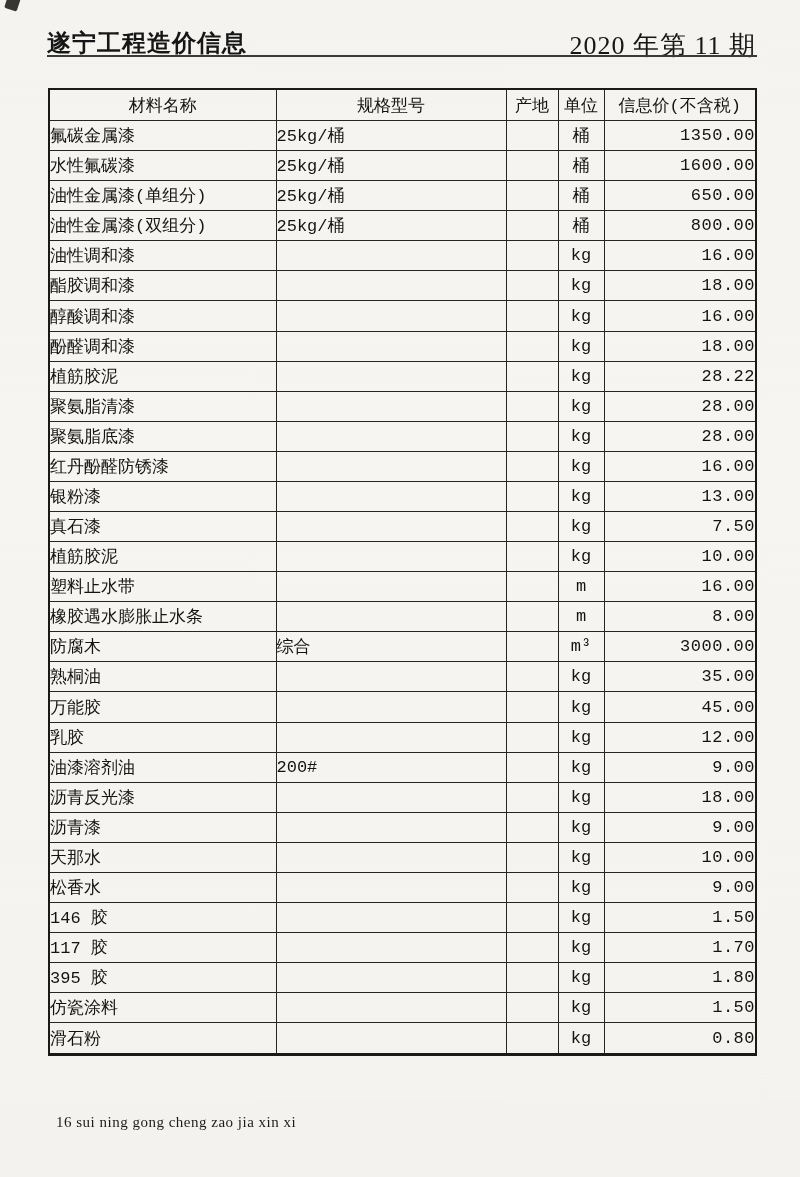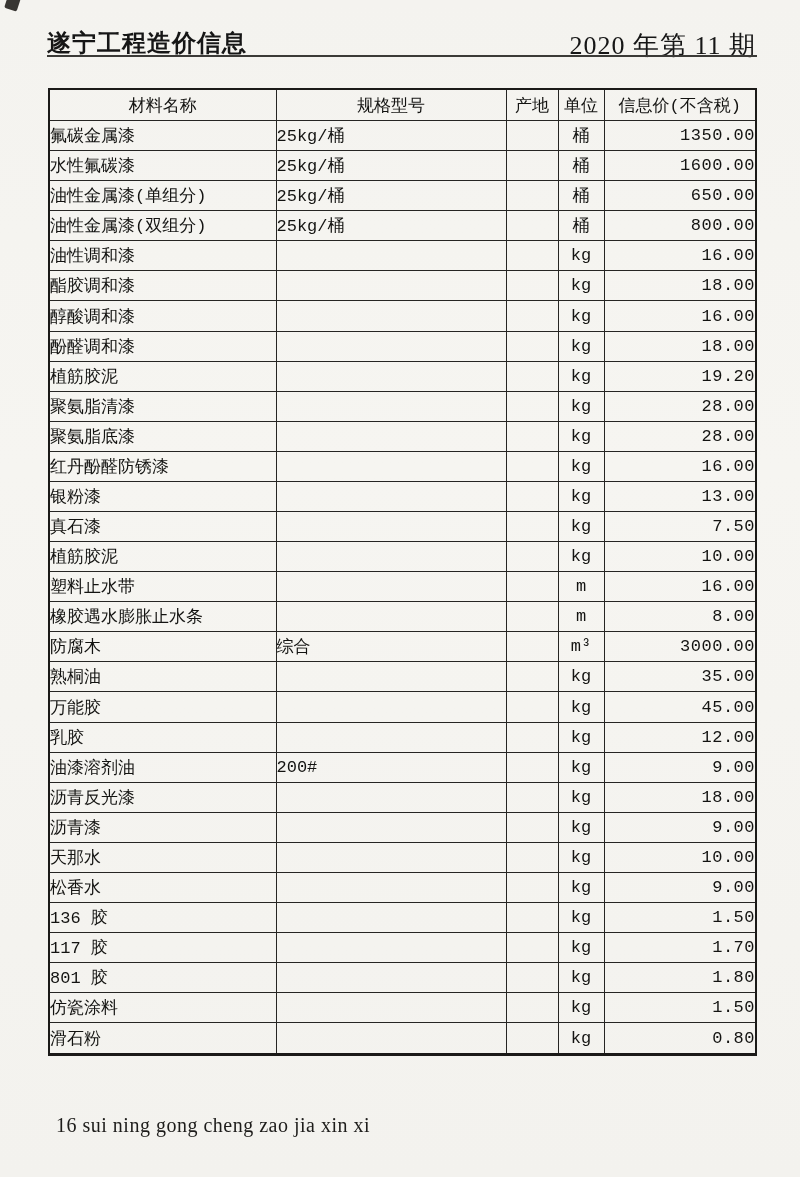--- a/index.html
+++ b/index.html
@@ -45,21 +45,21 @@
     color:#131311;
   }
   table.price th{height:30px;text-align:center;font-size:17px;}
   td.col-material-name{text-align:left;padding-left:8px;}
   td.col-spec{text-align:left;padding-left:8px;}
   td.col-origin{text-align:center;}
   td.col-unit{text-align:center;font-size:16px;}
   td.col-price{text-align:right;letter-spacing:.5px;}
   .footer{
     position:absolute;left:56px;top:1114px;
-    font-size:20px;letter-spacing:.5px;color:#1d1c1a;
+    font-size:15px;letter-spacing:.5px;color:#1d1c1a;
   }
 </style>
 </head>
 <body>
 
 <div class="page">
   <div class="corner-mark"></div>
 
   <div class="hdr-left">遂宁工程造价信息</div>
   <div class="hdr-right">2020 年第 11 期</div>
@@ -137,21 +137,21 @@
           <td class="col-spec"></td>
           <td class="col-origin"></td>
           <td class="col-unit">kg</td>
           <td class="col-price">18.00</td>
         </tr>
         <tr>
           <td class="col-material-name">植筋胶泥</td>
           <td class="col-spec"></td>
           <td class="col-origin"></td>
           <td class="col-unit">kg</td>
-          <td class="col-price">19.20</td>
+          <td class="col-price">28.22</td>
         </tr>
         <tr>
           <td class="col-material-name">聚氨脂清漆</td>
           <td class="col-spec"></td>
           <td class="col-origin"></td>
           <td class="col-unit">kg</td>
           <td class="col-price">28.00</td>
         </tr>
         <tr>
           <td class="col-material-name">聚氨脂底漆</td>
@@ -259,35 +259,35 @@
           <td class="col-price">10.00</td>
         </tr>
         <tr>
           <td class="col-material-name">松香水</td>
           <td class="col-spec"></td>
           <td class="col-origin"></td>
           <td class="col-unit">kg</td>
           <td class="col-price">9.00</td>
         </tr>
         <tr>
-          <td class="col-material-name">136 胶</td>
+          <td class="col-material-name">146 胶</td>
           <td class="col-spec"></td>
           <td class="col-origin"></td>
           <td class="col-unit">kg</td>
           <td class="col-price">1.50</td>
         </tr>
         <tr>
           <td class="col-material-name">117 胶</td>
           <td class="col-spec"></td>
           <td class="col-origin"></td>
           <td class="col-unit">kg</td>
           <td class="col-price">1.70</td>
         </tr>
         <tr>
-          <td class="col-material-name">801 胶</td>
+          <td class="col-material-name">395 胶</td>
           <td class="col-spec"></td>
           <td class="col-origin"></td>
           <td class="col-unit">kg</td>
           <td class="col-price">1.80</td>
         </tr>
         <tr>
           <td class="col-material-name">仿瓷涂料</td>
           <td class="col-spec"></td>
           <td class="col-origin"></td>
           <td class="col-unit">kg</td>

